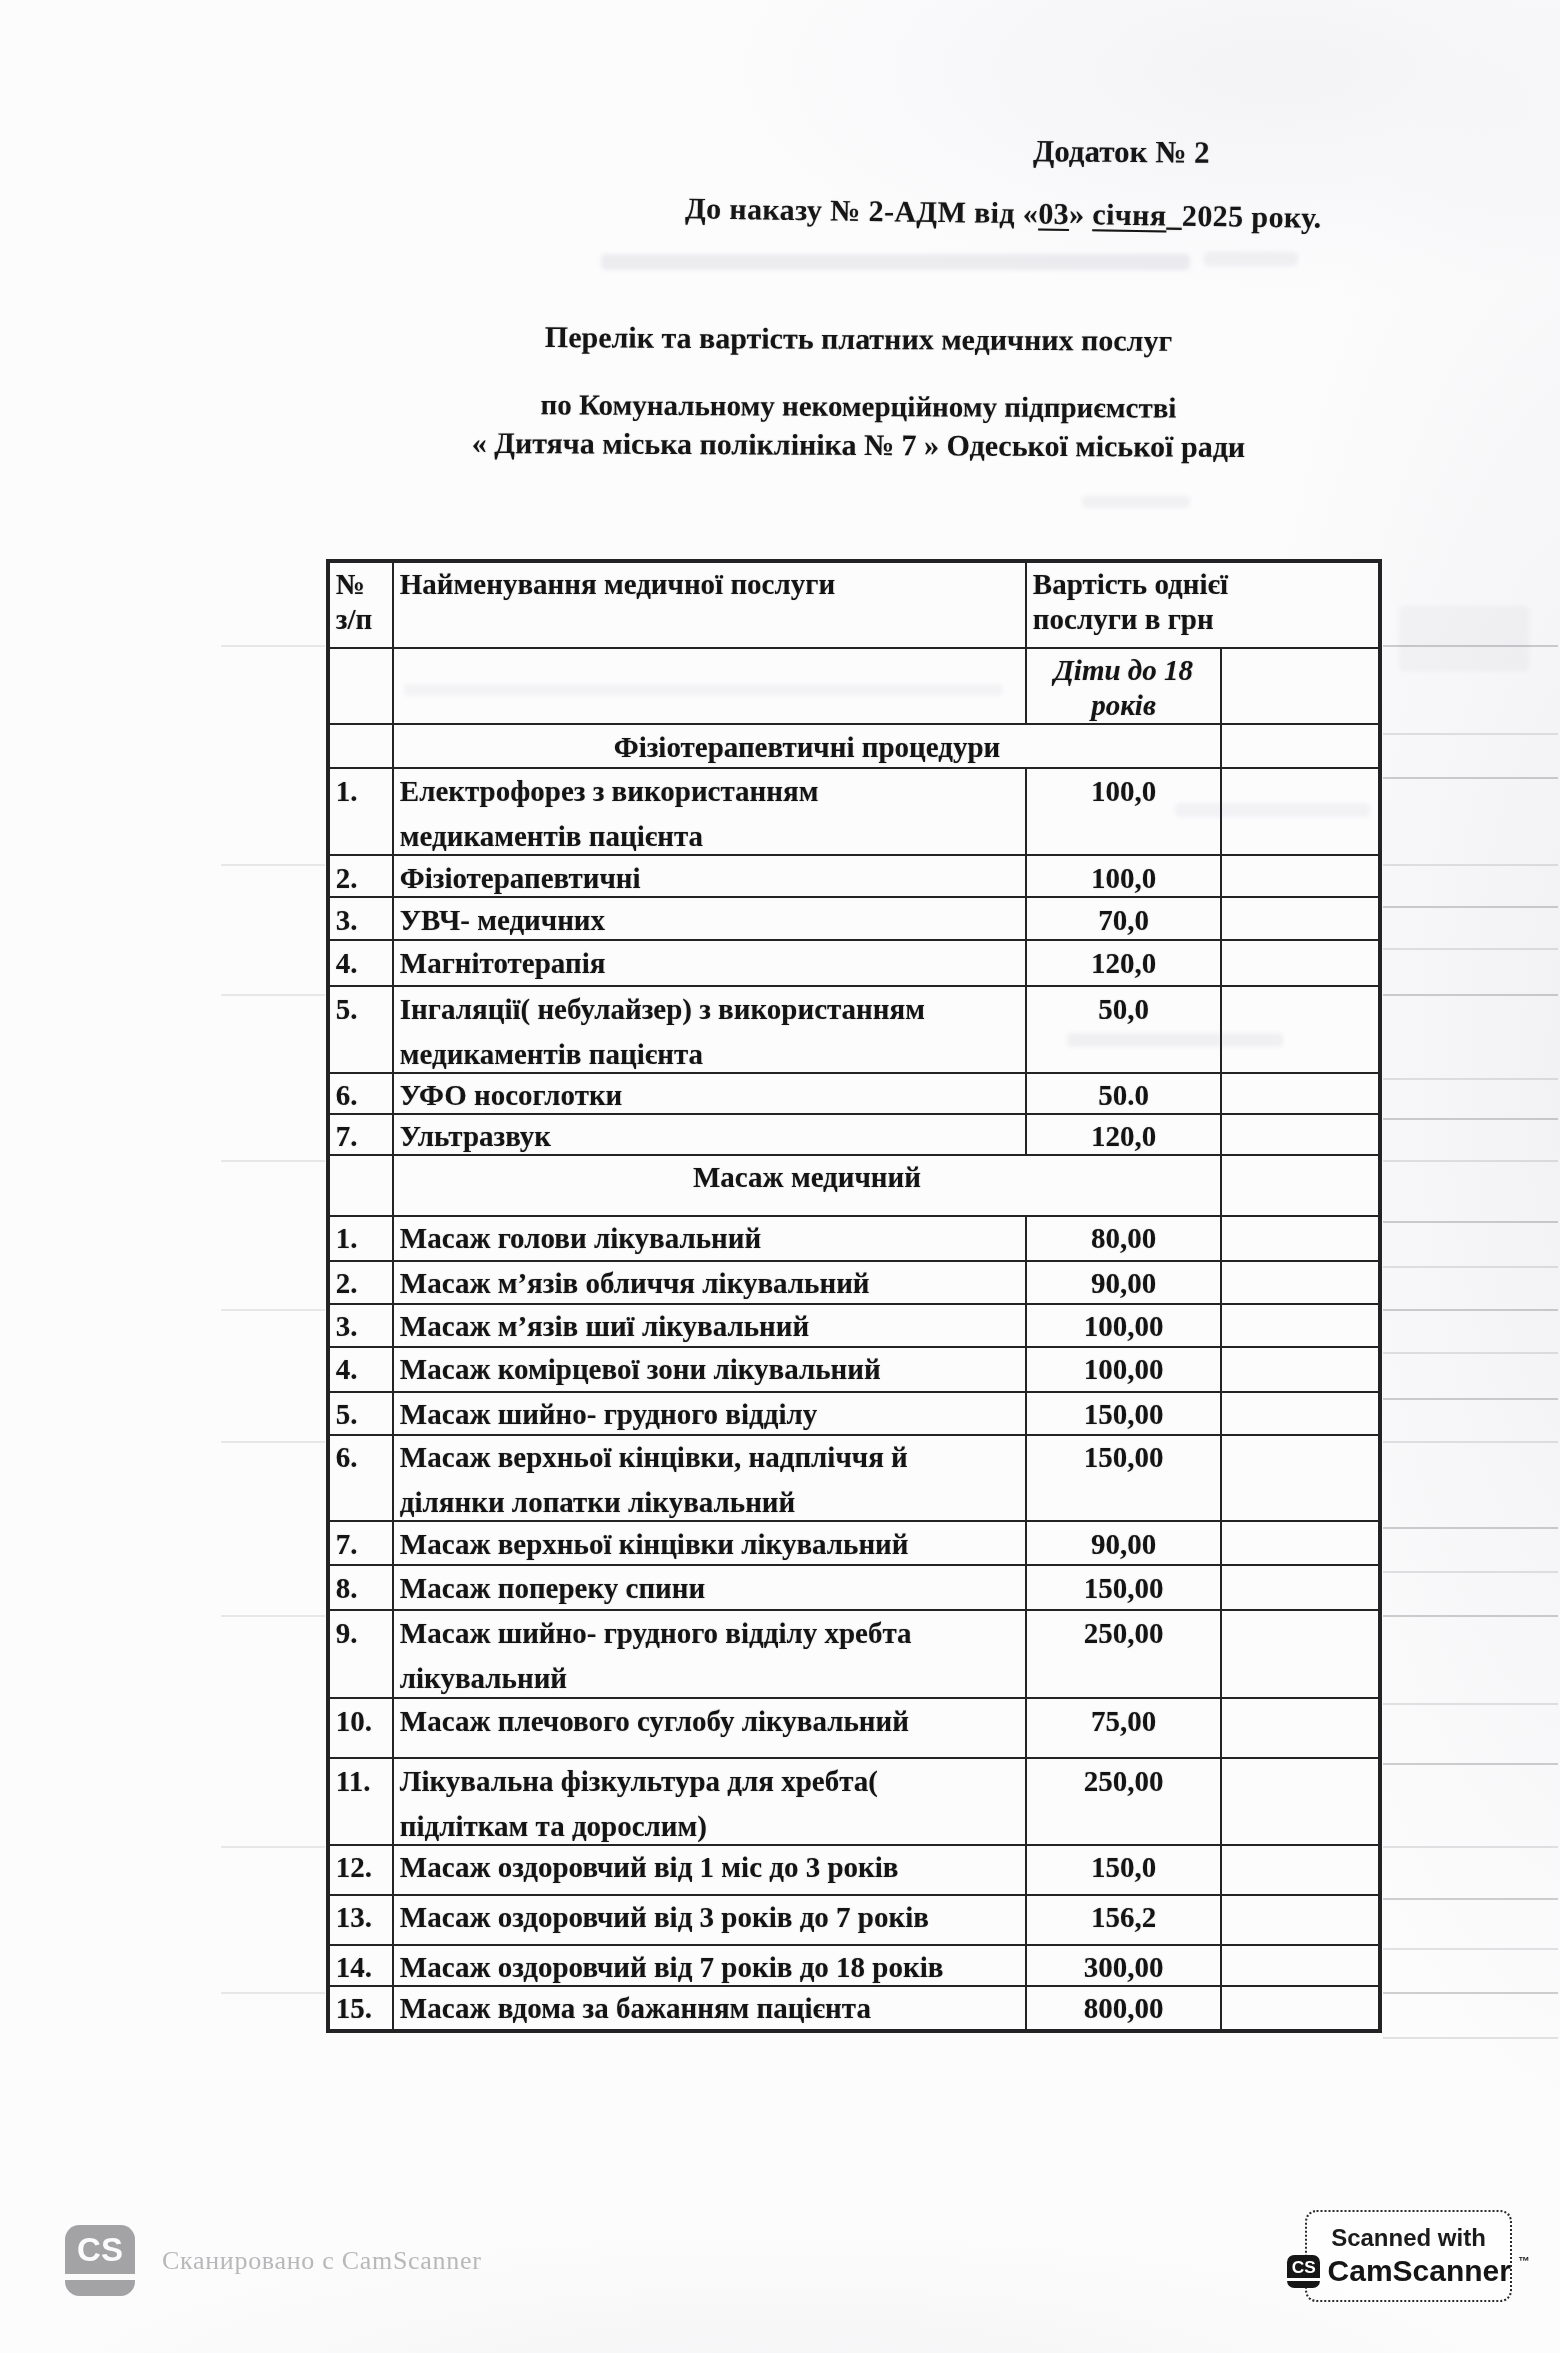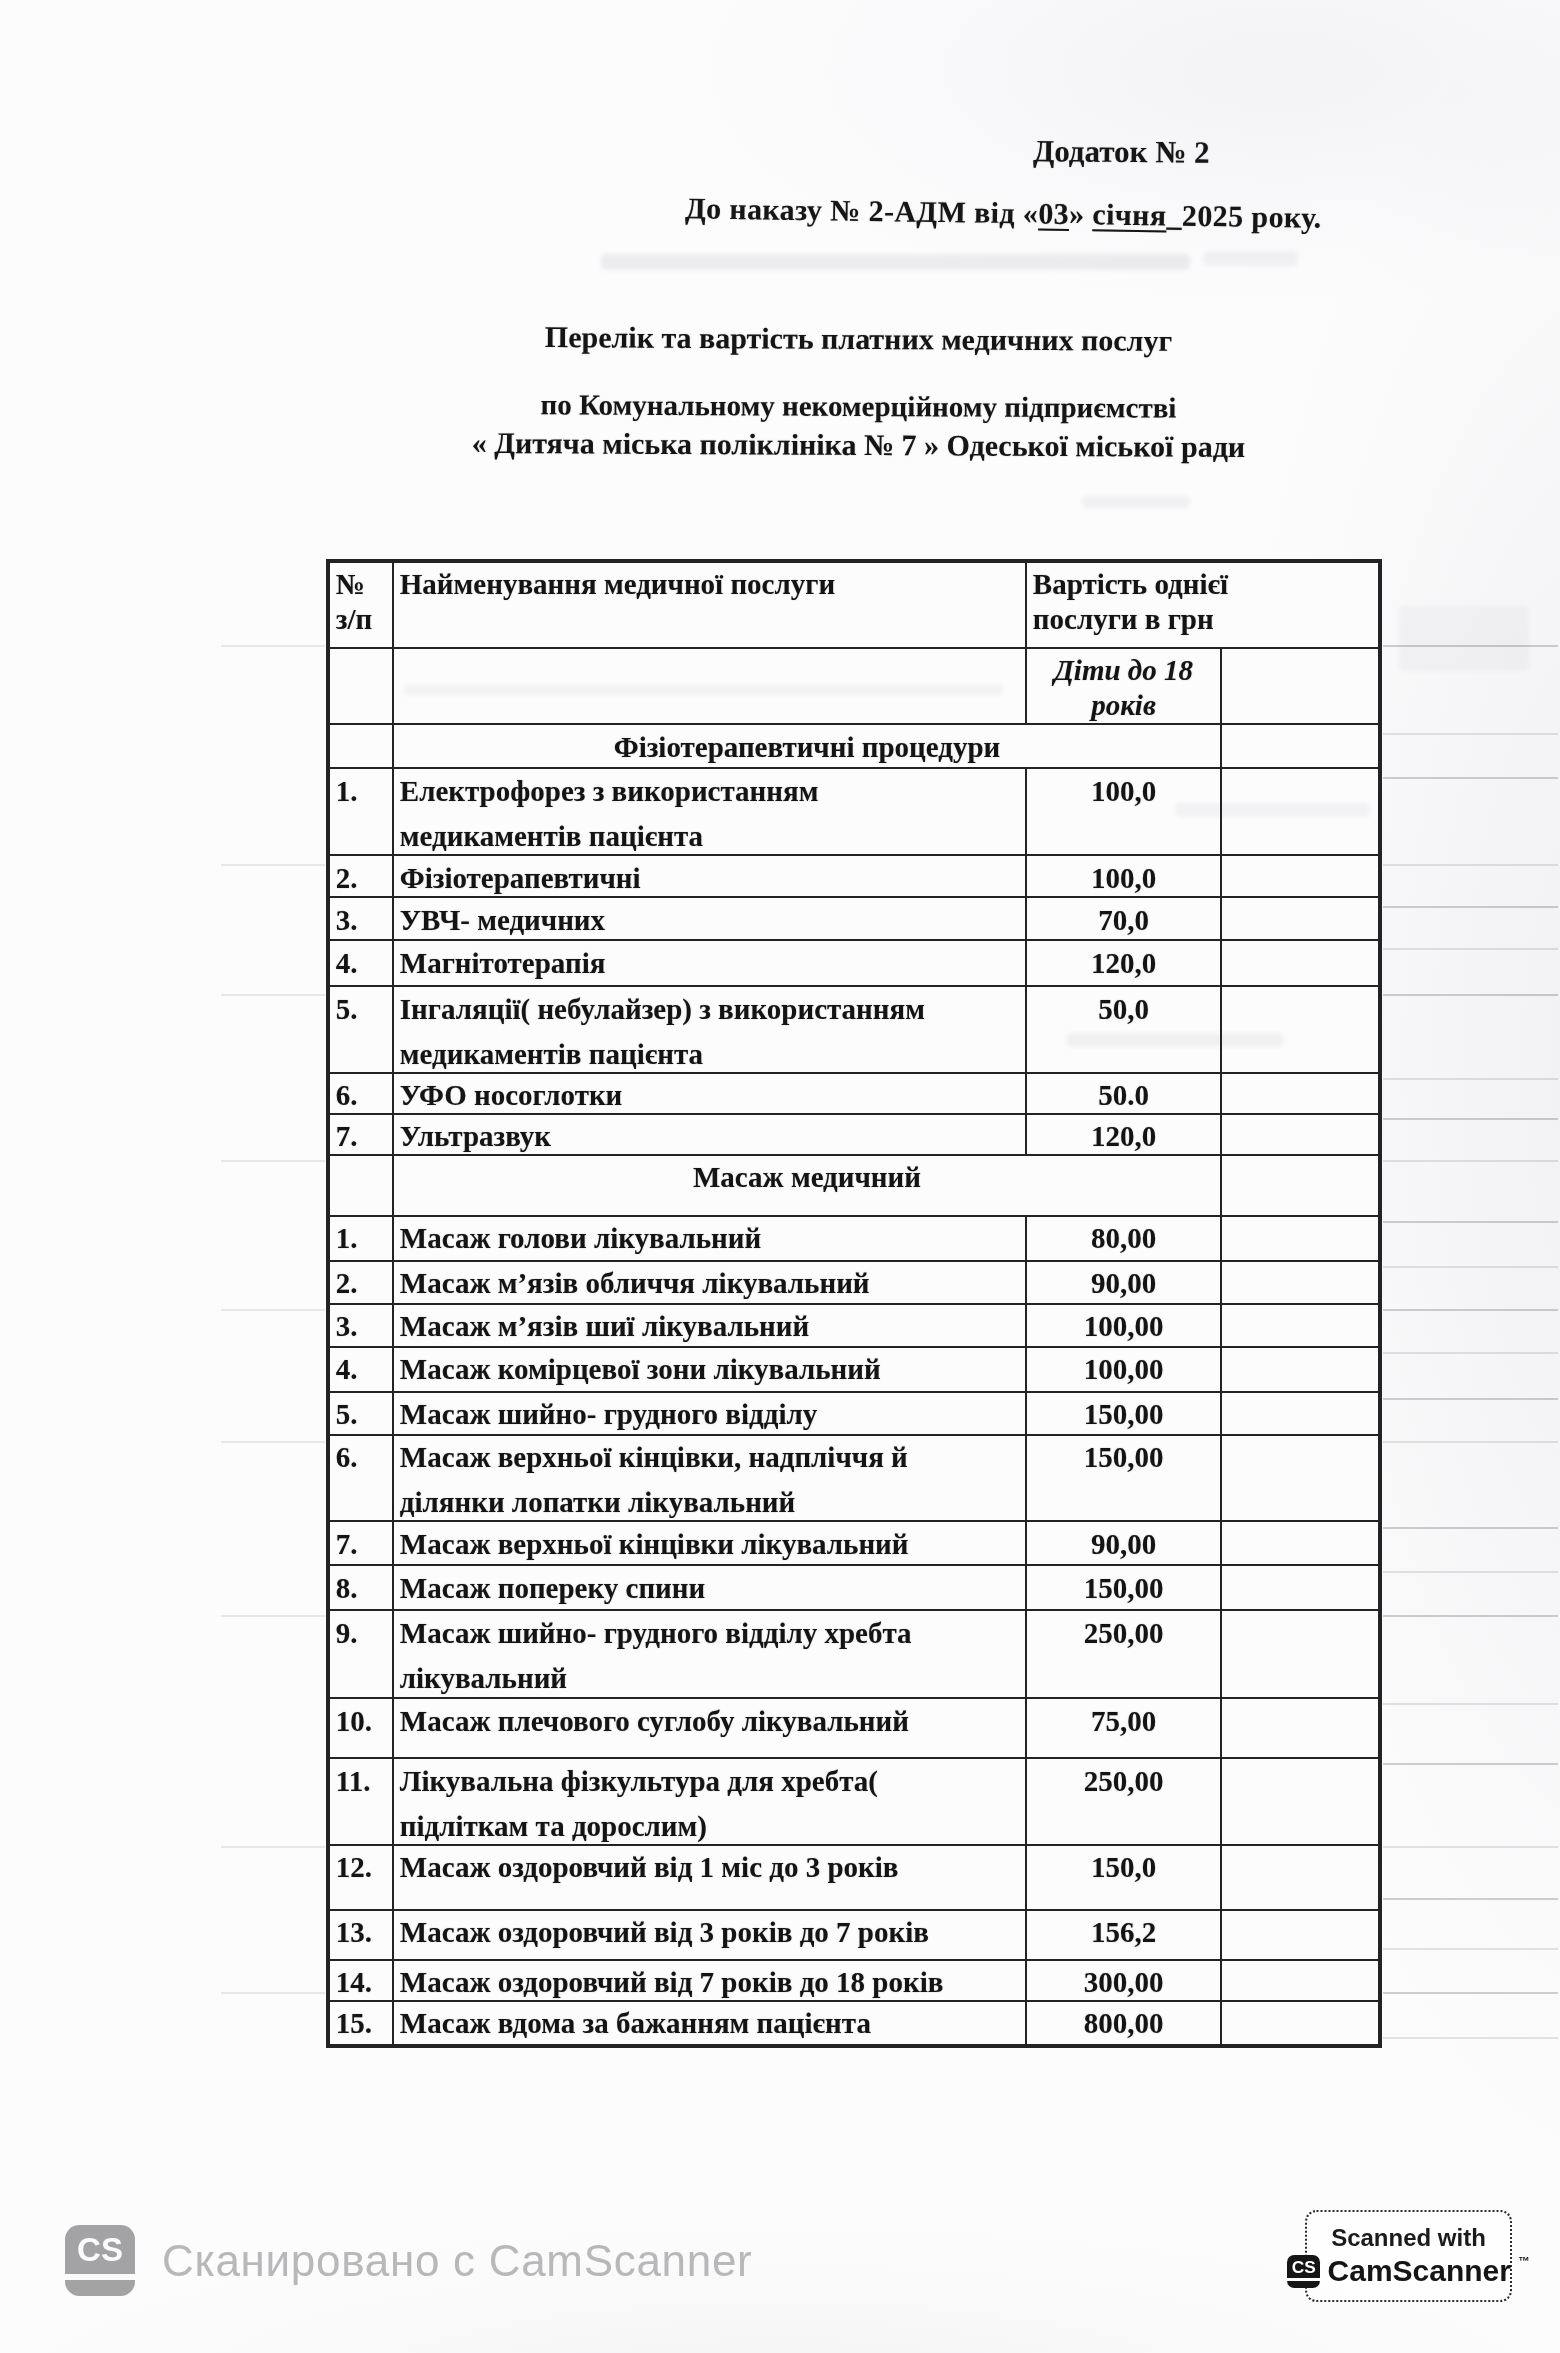--- a/index.html
+++ b/index.html
@@ -46,21 +46,21 @@
   .bleed { position:absolute; background:rgba(70,70,95,.085); filter:blur(2.2px); border-radius:4.3px; }
   .bleedline { position:absolute; height:2.2px; background:rgba(25,25,28,.20); filter:blur(0.7px); }
   .stamp { position:absolute; left:447px; top:1381px; width:310px; height:317px;
            border:6.5px solid rgba(100,100,145,.055); border-radius:50%; filter:blur(2.9px); }
 
   #wm-left { position:absolute; left:65px; top:2225px; display:flex; align-items:center; gap:27px; }
   #wm-left .cs { width:70px; height:71px; border-radius:14.4px; flex:none;
       background:linear-gradient(180deg,#a3a3a5 0 49px,#fbfbfc 49px 55px,#a3a3a5 55px 100%);
       color:#fbfbfc; font-family:"Liberation Sans",sans-serif; font-weight:700;
       font-size:33px; text-align:center; line-height:49px; }
-  #wm-left .t { font-family:Liberation Sans, sans-serif; font-size:44px; color:#b8b8ba; letter-spacing:0.7px; white-space:nowrap; }
+  #wm-left .t { font-family:Liberation Serif, serif; font-size:26px; color:#b8b8ba; letter-spacing:0.7px; white-space:nowrap; }
 
   #badge { position:absolute; left:1305px; top:2210px; width:203px; height:88px;
       border:2.9px dotted #2b2b2b; border-radius:11.5px; background:rgba(255,255,255,.55);
       display:flex; flex-direction:column; align-items:center; justify-content:center; gap:2.9px; }
   #badge .b1 { font:700 24px "Liberation Sans",sans-serif; color:#1b1b1b; }
   #badge .b2 { display:flex; align-items:center; gap:7.2px; }
   #badge .cs2 { width:33px; height:33px; border-radius:7.2px; flex:none;
       background:linear-gradient(180deg,#161616 0 23px,#ffffff 23px 26px,#161616 26px 100%);
       color:#fff; font:700 17.3px/24px "Liberation Sans",sans-serif; text-align:center; }
   #badge .brand { font:700 30px "Liberation Sans",sans-serif; color:#151515; }
@@ -260,21 +260,21 @@
           </tr>
           <tr style="height: 83px;">
             <td class="c1">11.</td>
             <td class="c2">
               <span class="l1">Лікувальна фізкультура для хребта(</span>
               <span class="l2">підліткам та дорослим)</span>
             </td>
             <td class="c3">250,00</td>
             <td class="c4"></td>
           </tr>
-          <tr style="height: 65px;">
+          <tr style="height: 50px;">
             <td class="c1">12.</td>
             <td class="c2">
               <span class="l1">Масаж оздоровчий  від 1 міс до 3 років</span>
             </td>
             <td class="c3">150,0</td>
             <td class="c4"></td>
           </tr>
           <tr style="height: 50px;">
             <td class="c1">13.</td>
             <td class="c2">

